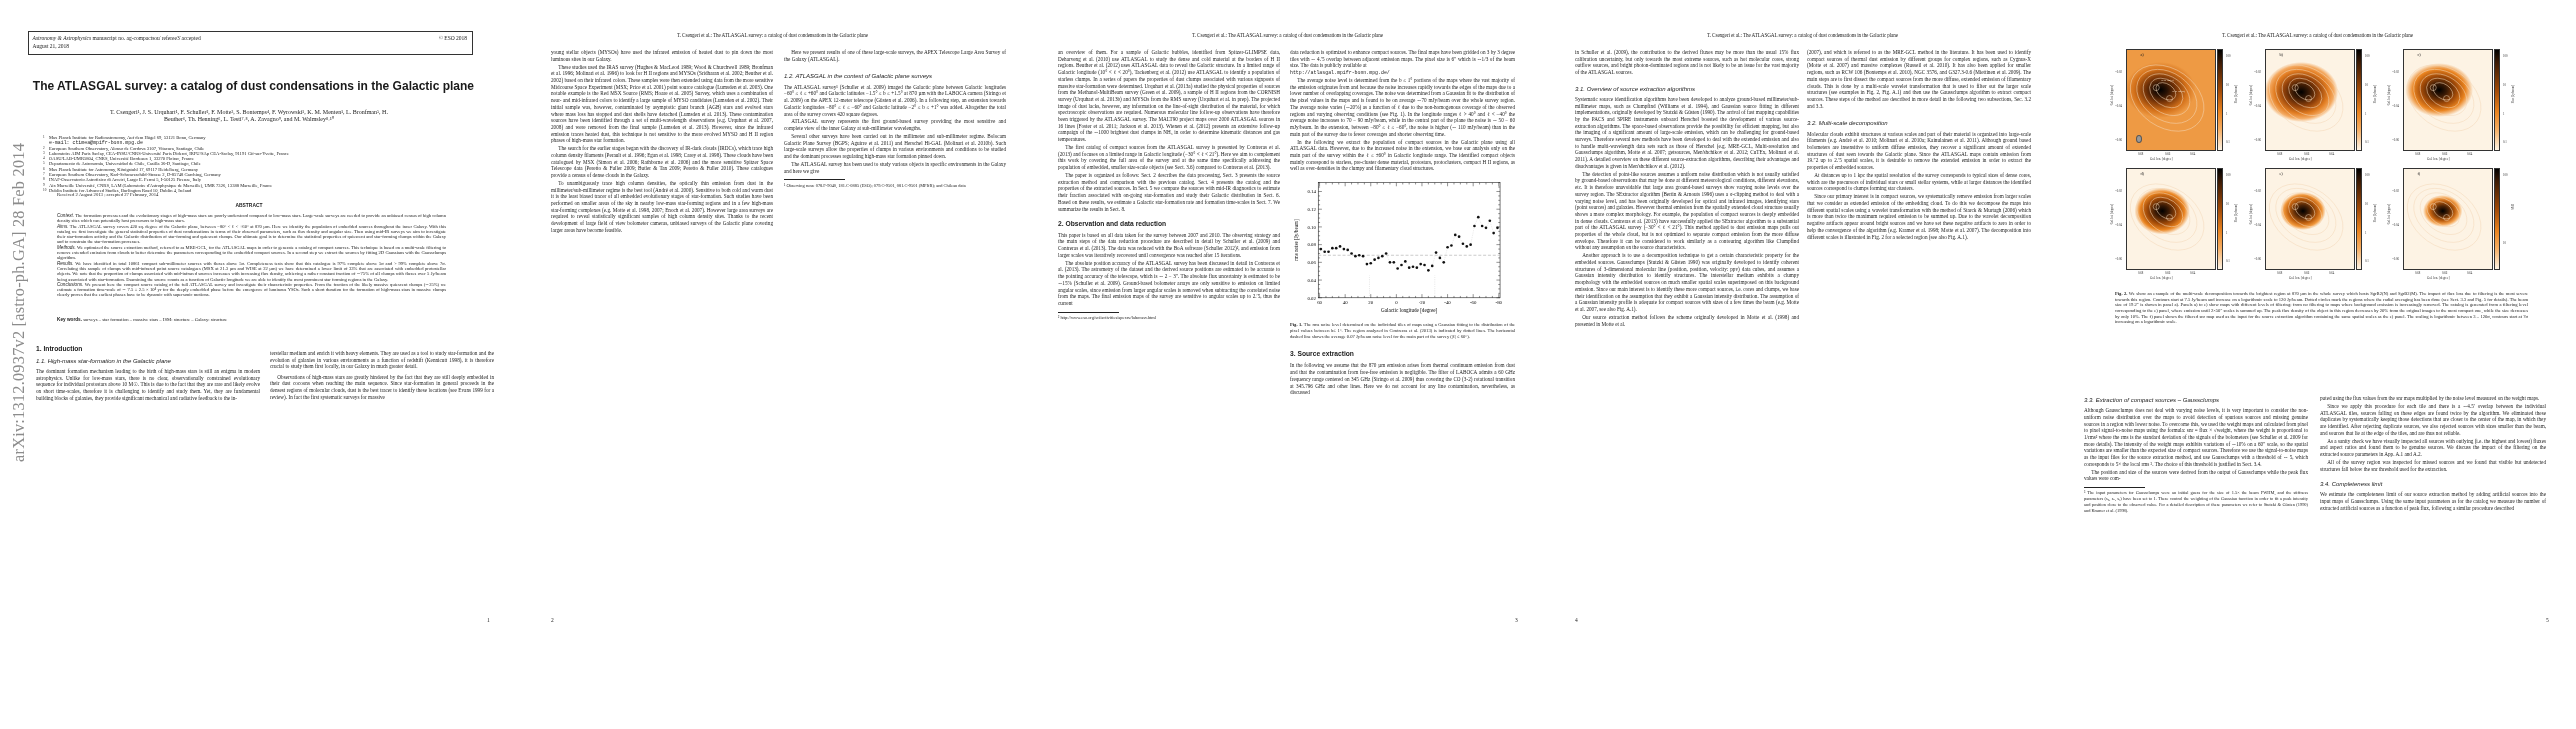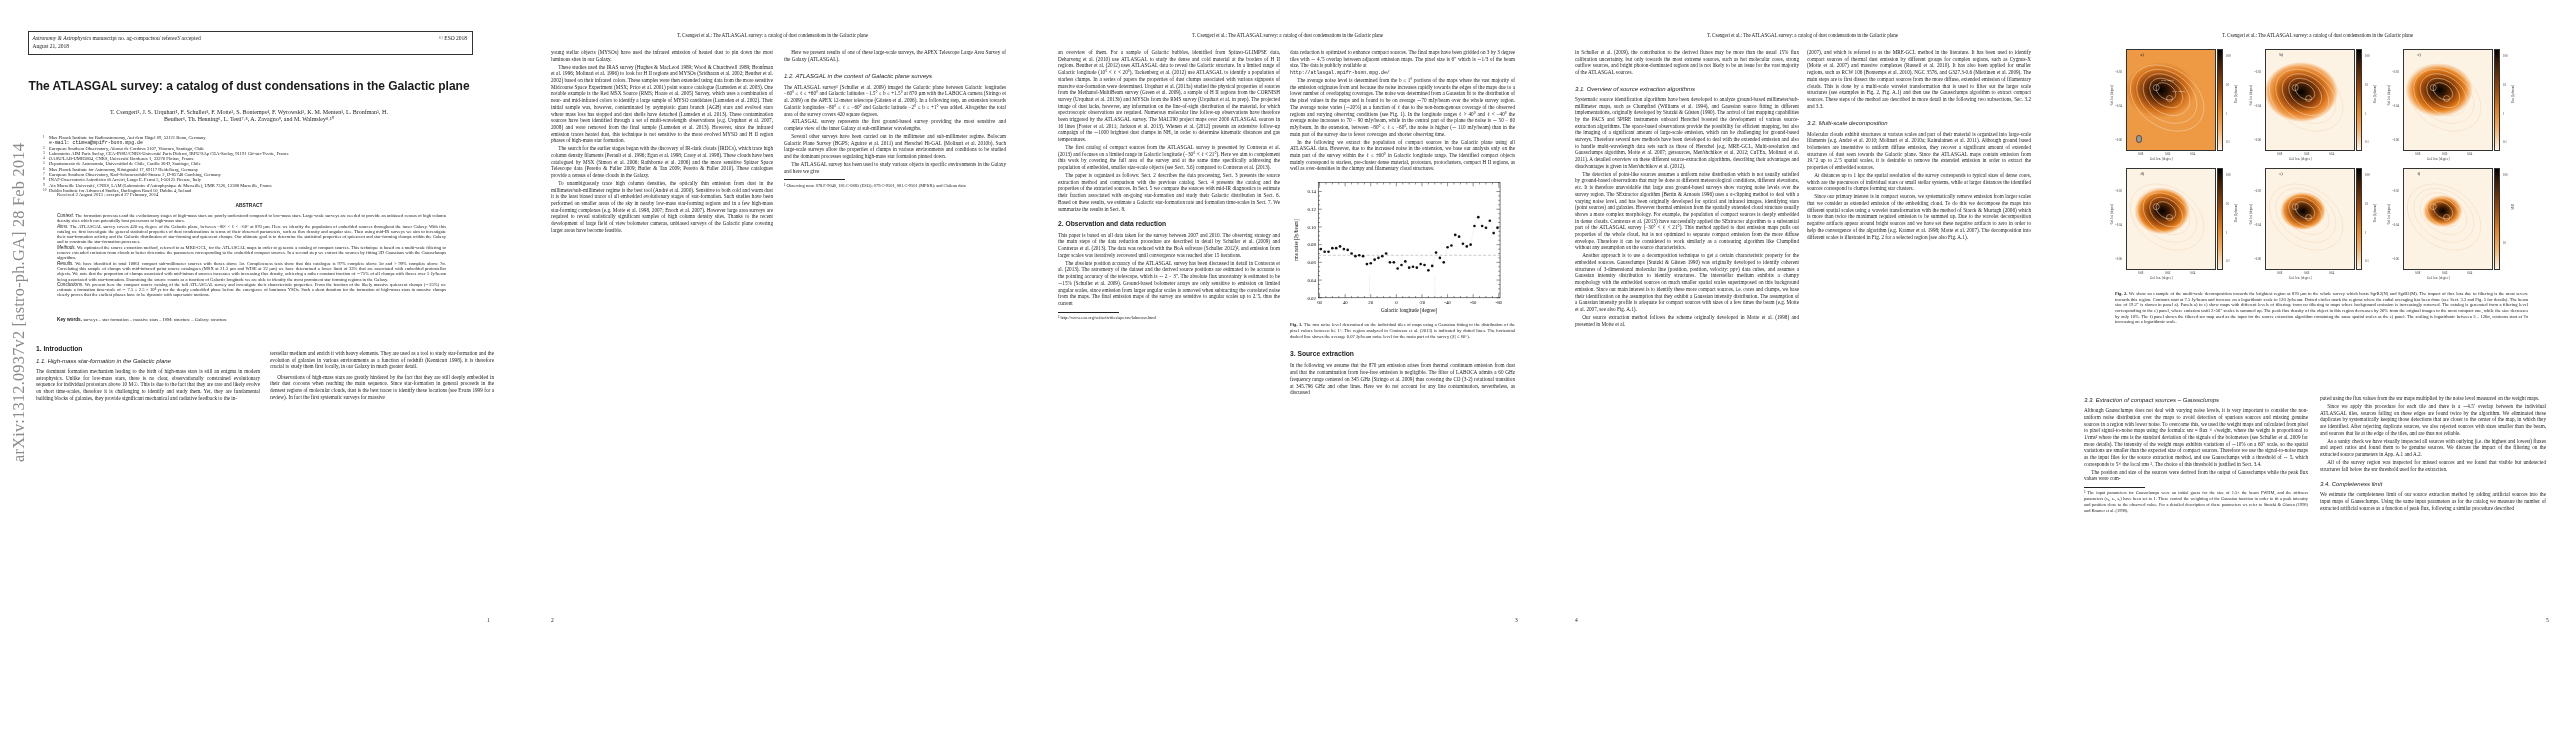--- a/index.html
+++ b/index.html
@@ -15,21 +15,21 @@
   .sec-h { font-family: "Liberation Sans", sans-serif; font-weight: bold; font-size: 6.7px; margin: 6px 0 4.3px 0; }
   .subsec-h { font-family: "Liberation Sans", sans-serif; font-style: italic; font-size: 6px; margin: 4.9px 0 3.6px 0; }
   .footnote-rule { width: 61px; border-top: 0.6px solid #222; margin: 4.9px 0 2.4px 0; }
   .footnote { font-size: 4.4px; line-height: 5.7px; }
   .mono { font-family: "Liberation Mono", monospace; font-size: 4.9px; }
   i, .it { font-style: italic; }
 
   
   .ms-box { position: absolute; left: 28px; top: 31px; width: 445px; height: 24px; border: 0.6px solid #333; border-bottom: 0.9px solid #333; padding: 1.8px 3.6px; font-size: 5.5px; line-height: 8px; }
   .ms-box .right { position: absolute; right: 4.9px; top: 1.8px; }
-  .title { position: absolute; left: 24px; top: 79px; width: 450px; text-align: center; font-family: "Liberation Sans", sans-serif; font-weight: bold; font-size: 12px; line-height: 14px; }
+  .title { position: absolute; left: 24px; top: 79px; width: 450px; text-align: right; font-family: "Liberation Sans", sans-serif; font-weight: bold; font-size: 12px; line-height: 14px; }
   .authors { position: absolute; left: 24px; top: 109px; width: 450px; text-align: center; font-size: 6px; line-height: 7.3px; }
   .affils { position: absolute; left: 43px; top: 135px; width: 425px; font-size: 4.6px; line-height: 5.3px; }
   .affils .aff { display: flex; }
   .affils .num { width: 6px; font-size: 3.3px; vertical-align: super; }
   .received { position: absolute; left: 57px; top: 192px; font-size: 4.7px; }
   .abstract-h { position: absolute; left: 24px; top: 203px; width: 450px; text-align: center; font-family: "Liberation Sans", sans-serif; font-weight: bold; font-size: 4.9px; }
   .abstract { position: absolute; left: 57px; top: 213px; width: 389px; font-size: 4.6px; line-height: 5.3px; text-align: justify; }
   .abstract .lbl { font-family: "Liberation Sans", sans-serif; font-style: italic; }
   .keywords { position: absolute; left: 57px; top: 317px; width: 389px; font-size: 4.7px; }
   .keywords .lbl { font-family: "Liberation Sans", sans-serif; font-weight: bold; }

